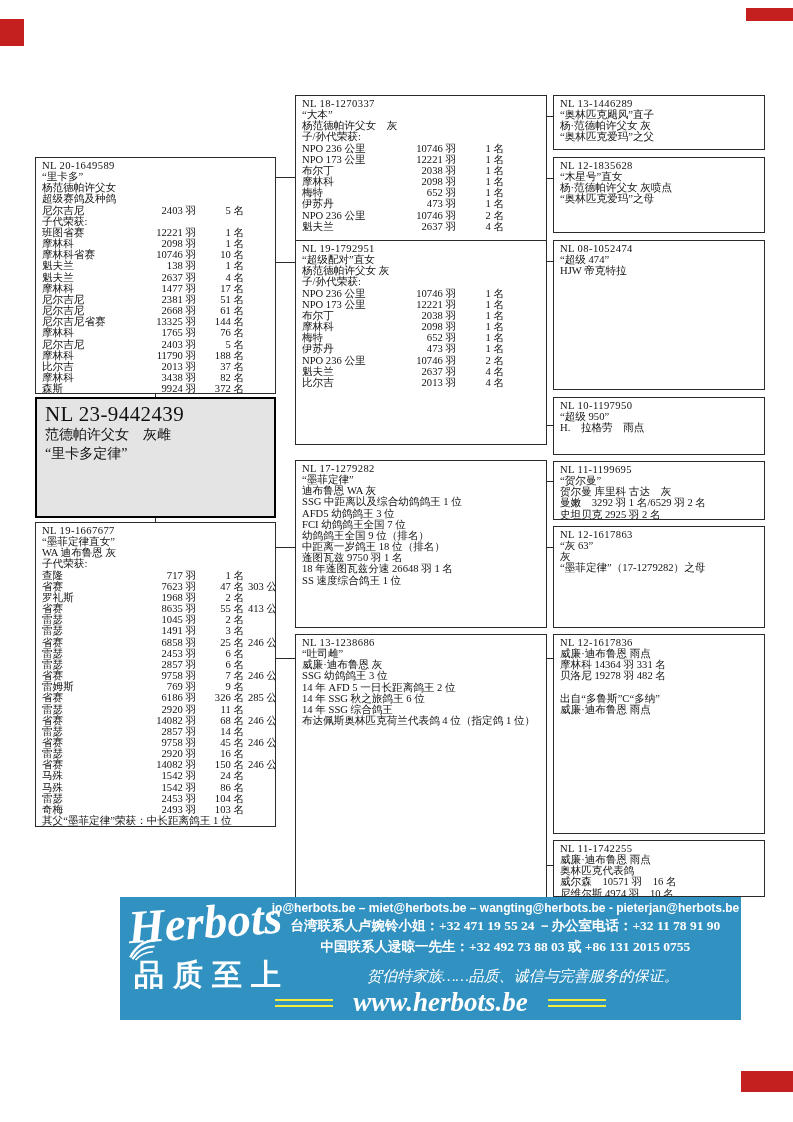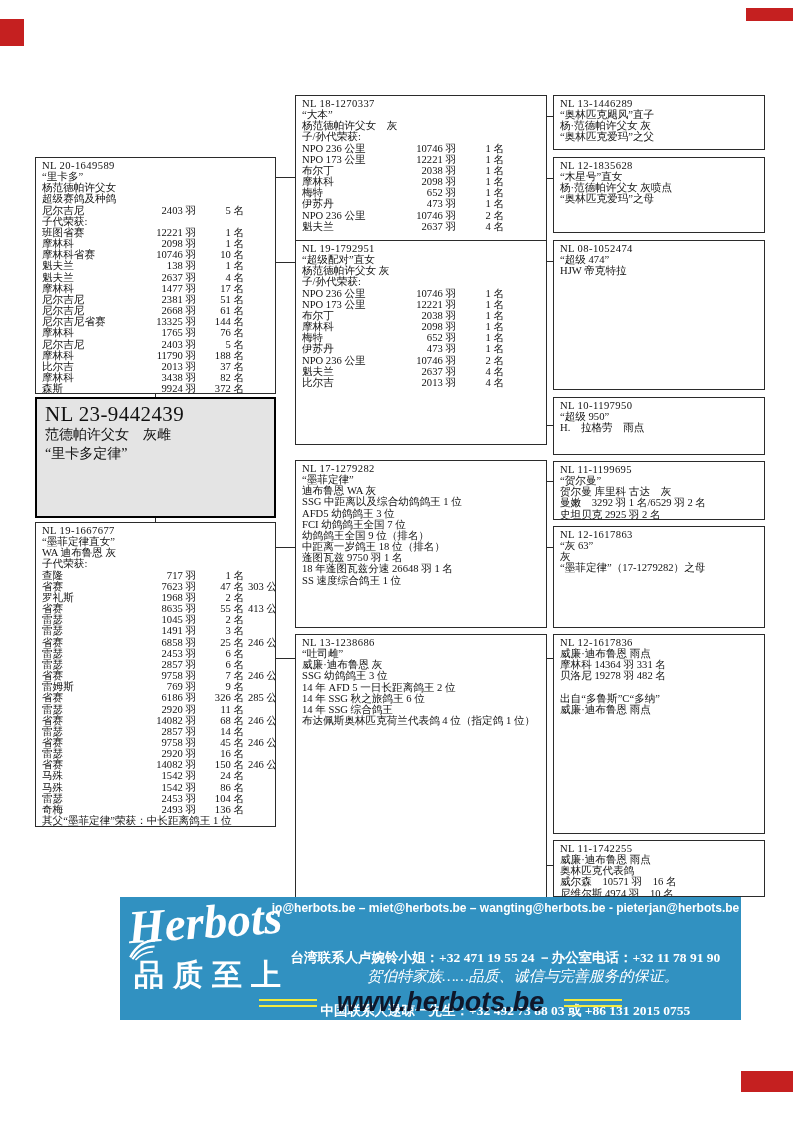--- a/index.html
+++ b/index.html
@@ -49,21 +49,21 @@
 
   
   .banner{position:absolute;left:120px;top:897px;width:621px;height:123px;overflow:hidden;}
   .logo{position:absolute;left:8px;top:-2px;color:#fff;
         font:italic bold 47px "Liberation Serif","DejaVu Serif",serif;transform:rotate(-4deg);}
   .wing{position:absolute;left:-2px;top:18px;}
   .slogan{position:absolute;left:14px;top:58px;color:#fff;font-weight:bold;
           font-size:30px;letter-spacing:9px;white-space:nowrap;}
   .contact{position:absolute;left:150px;top:4px;width:471px;color:#fff;text-align:center;}
   .emails{font:bold 12px "Liberation Sans","DejaVu Sans",sans-serif;white-space:nowrap;}
-  .phones{font-weight:bold;font-size:13.5px;line-height:21px;white-space:nowrap;margin-top:32px;}
+  .phones{font-weight:bold;font-size:13.5px;line-height:21px;white-space:nowrap;}
   .tagline{position:absolute;left:185px;top:70px;width:436px;text-align:center;color:#fff;
            font-style:italic;font-weight:normal;font-size:15px;white-space:nowrap;}
   .webrow{position:absolute;left:60px;right:40px;top:90px;display:flex;align-items:center;
           justify-content:center;gap:20px;}
   .webrule{width:58px;height:4px;border-top:2px solid;border-bottom:2px solid;}
   .website{font:italic bold 27px "Liberation Sans","DejaVu Sans",sans-serif;white-space:nowrap;}
 </style>
 </head>
 <body>
 
@@ -280,21 +280,21 @@
           <span class="pr">86 名</span>
         </div>
         <div class="prow">
           <span class="pn">雷瑟</span>
           <span class="pv">2453 羽</span>
           <span class="pr">104 名</span>
         </div>
         <div class="prow">
           <span class="pn">奇梅</span>
           <span class="pv">2493 羽</span>
-          <span class="pr">136 名</span>
+          <span class="pr">103 名</span>
         </div>
         <div class="pline">其父“墨菲定律”荣获：中长距离鸽王 1 位</div>
       </div>
       <div class="pbox box-m1">
         <div class="pline bid">NL 18-1270337</div>
         <div class="pline">“大本”</div>
         <div class="pline">杨范德帕许父女　灰</div>
         <div class="pline">子/孙代荣获:</div>
         <div class="prow">
           <span class="pn">NPO 236 公里</span>
@@ -492,18 +492,18 @@
     </div>
     <div class="slogan">品质至上</div>
     <div class="contact">
       <div class="emails">jo@herbots.be – miet@herbots.be – wangting@herbots.be - pieterjan@herbots.be</div>
       <div class="phones">台湾联系人卢婉铃小姐：+32 471 19 55 24 －办公室电话：+32 11 78 91 90</div>
       <div class="phones">中国联系人逯晾一先生：+32 492 73 88 03 或 +86 131 2015 0755</div>
     </div>
     <div class="tagline">贺伯特家族……品质、诚信与完善服务的保证。</div>
     <div class="webrow">
       <div class="webrule" style="border-color: rgb(242, 234, 62);"></div>
-      <div class="website" style="color: #0f172a;">www.herbots.be</div>
+      <div class="website" style="color: #ffffff; font-family: Liberation Serif, serif;">www.herbots.be</div>
       <div class="webrule" style="border-color: rgb(242, 234, 62);"></div>
     </div>
   </div>
 
 </div>
 
 </body></html>

